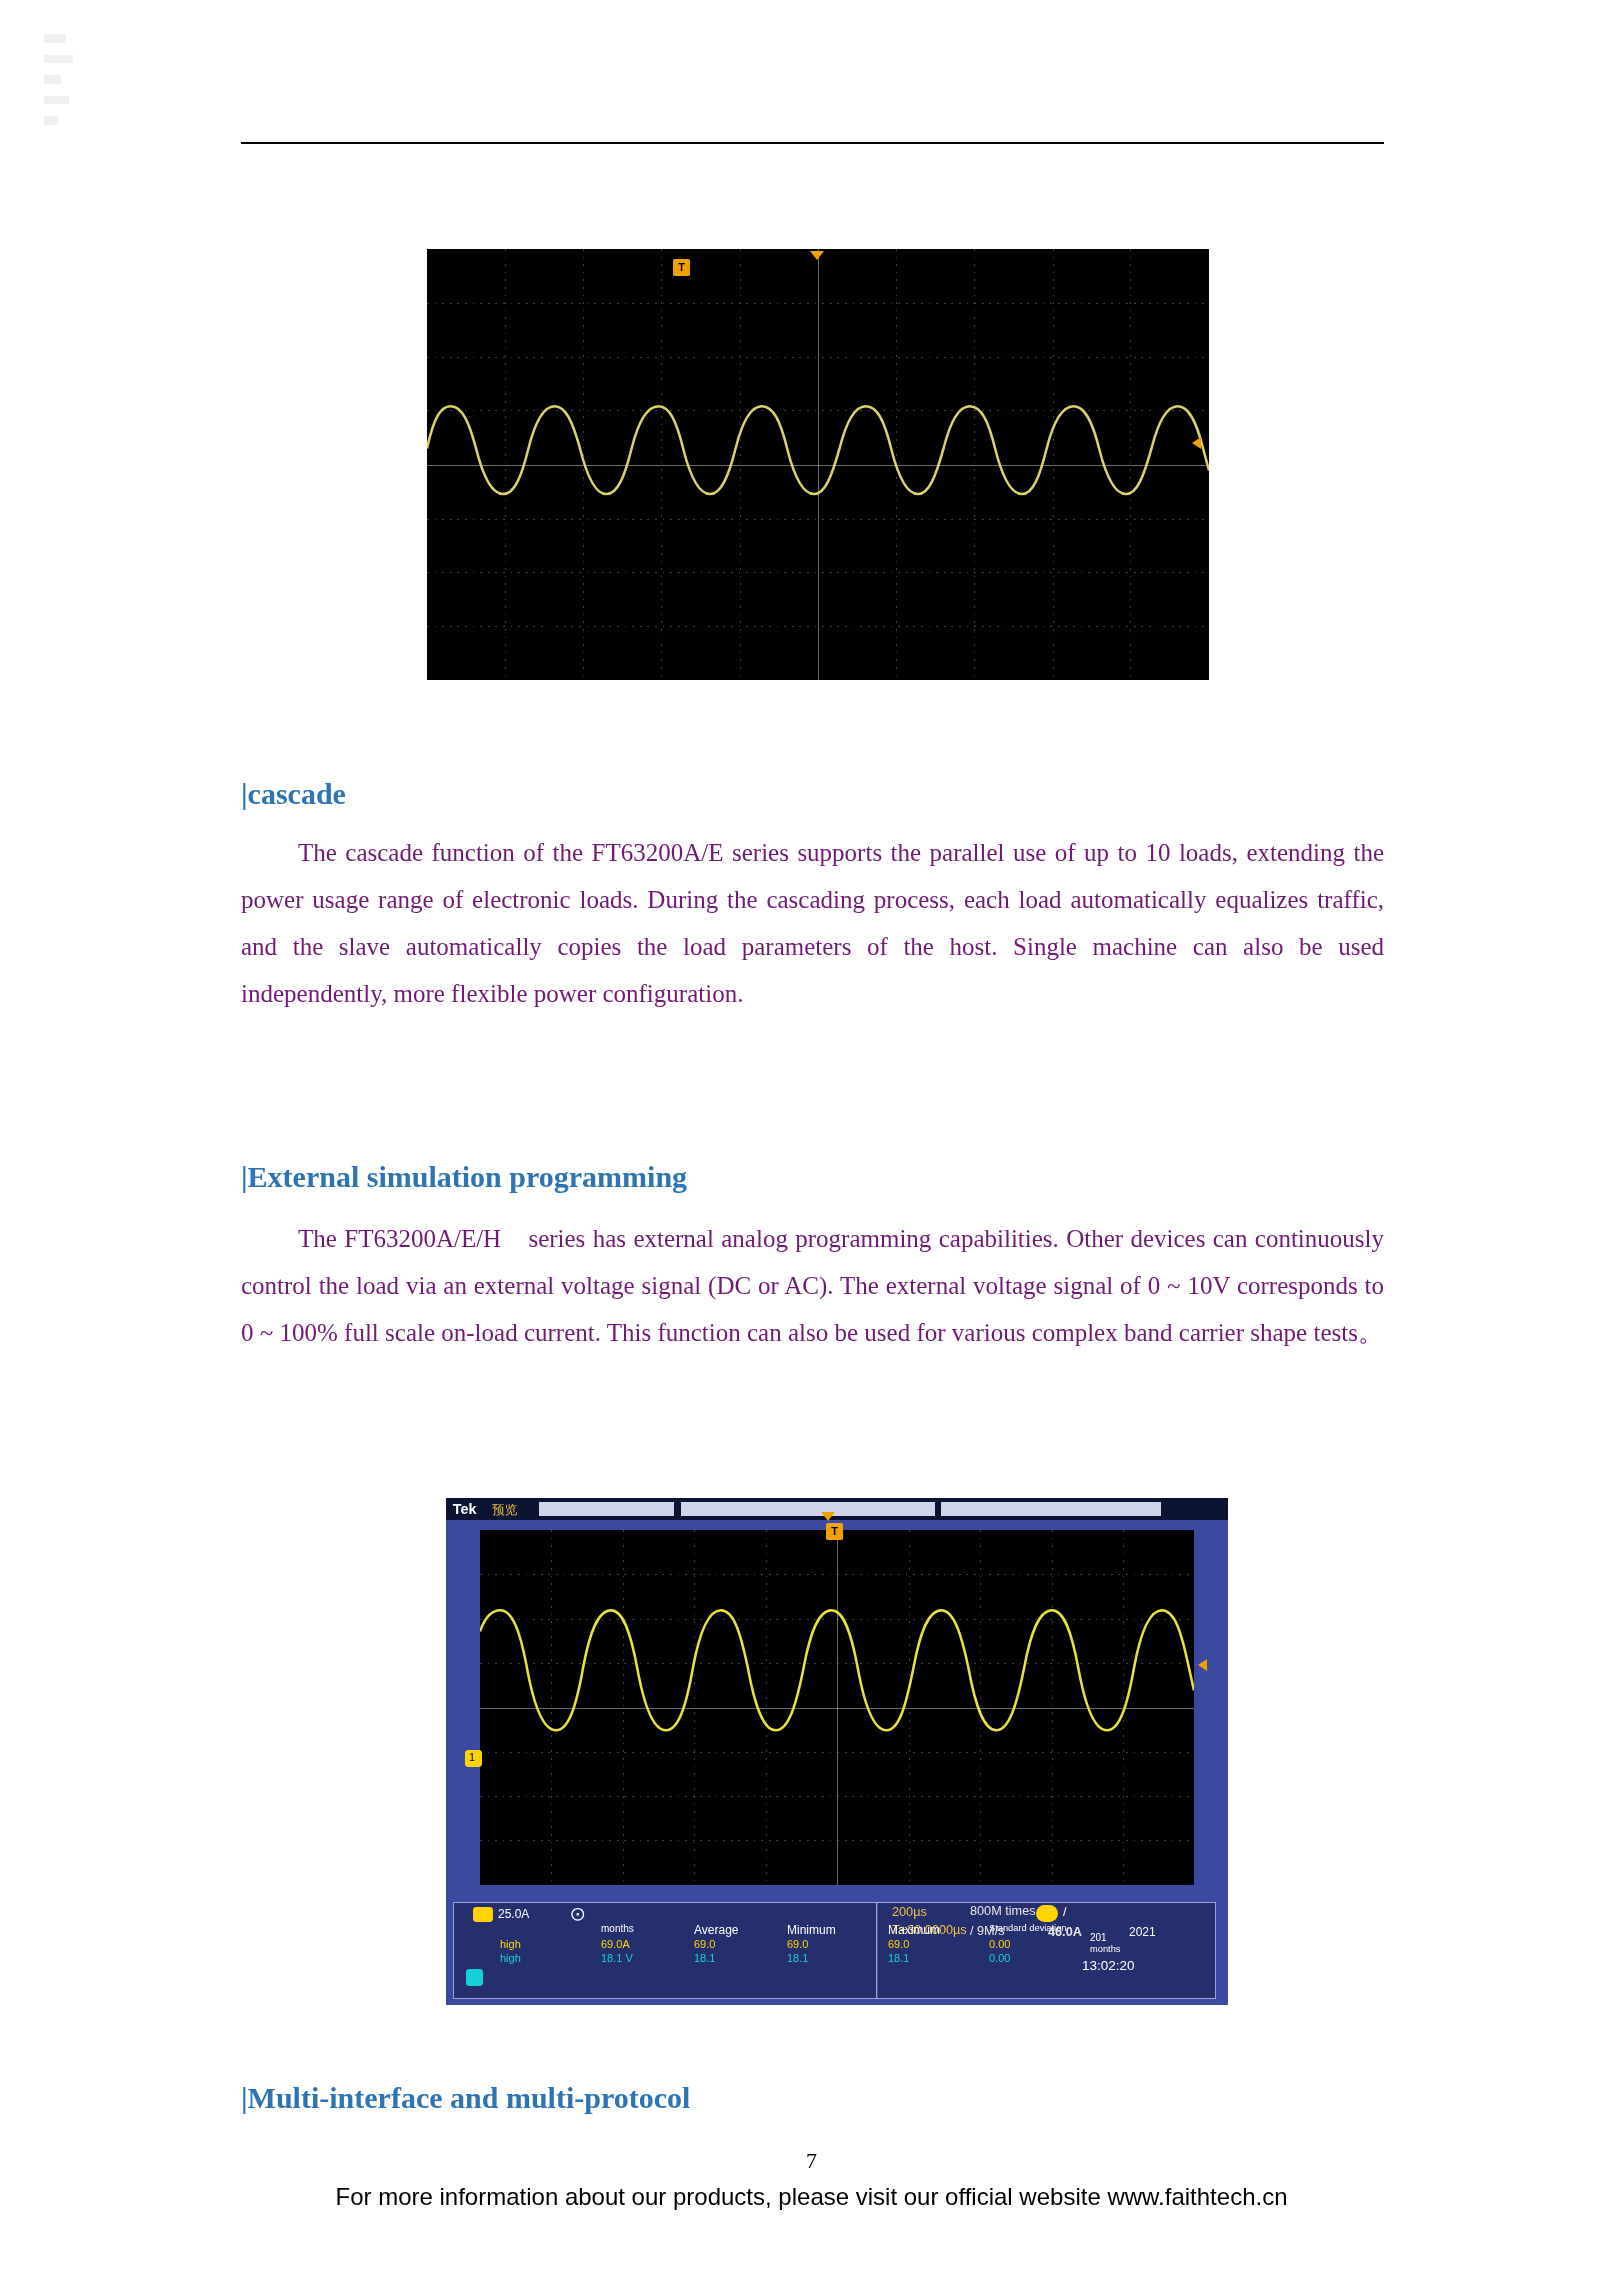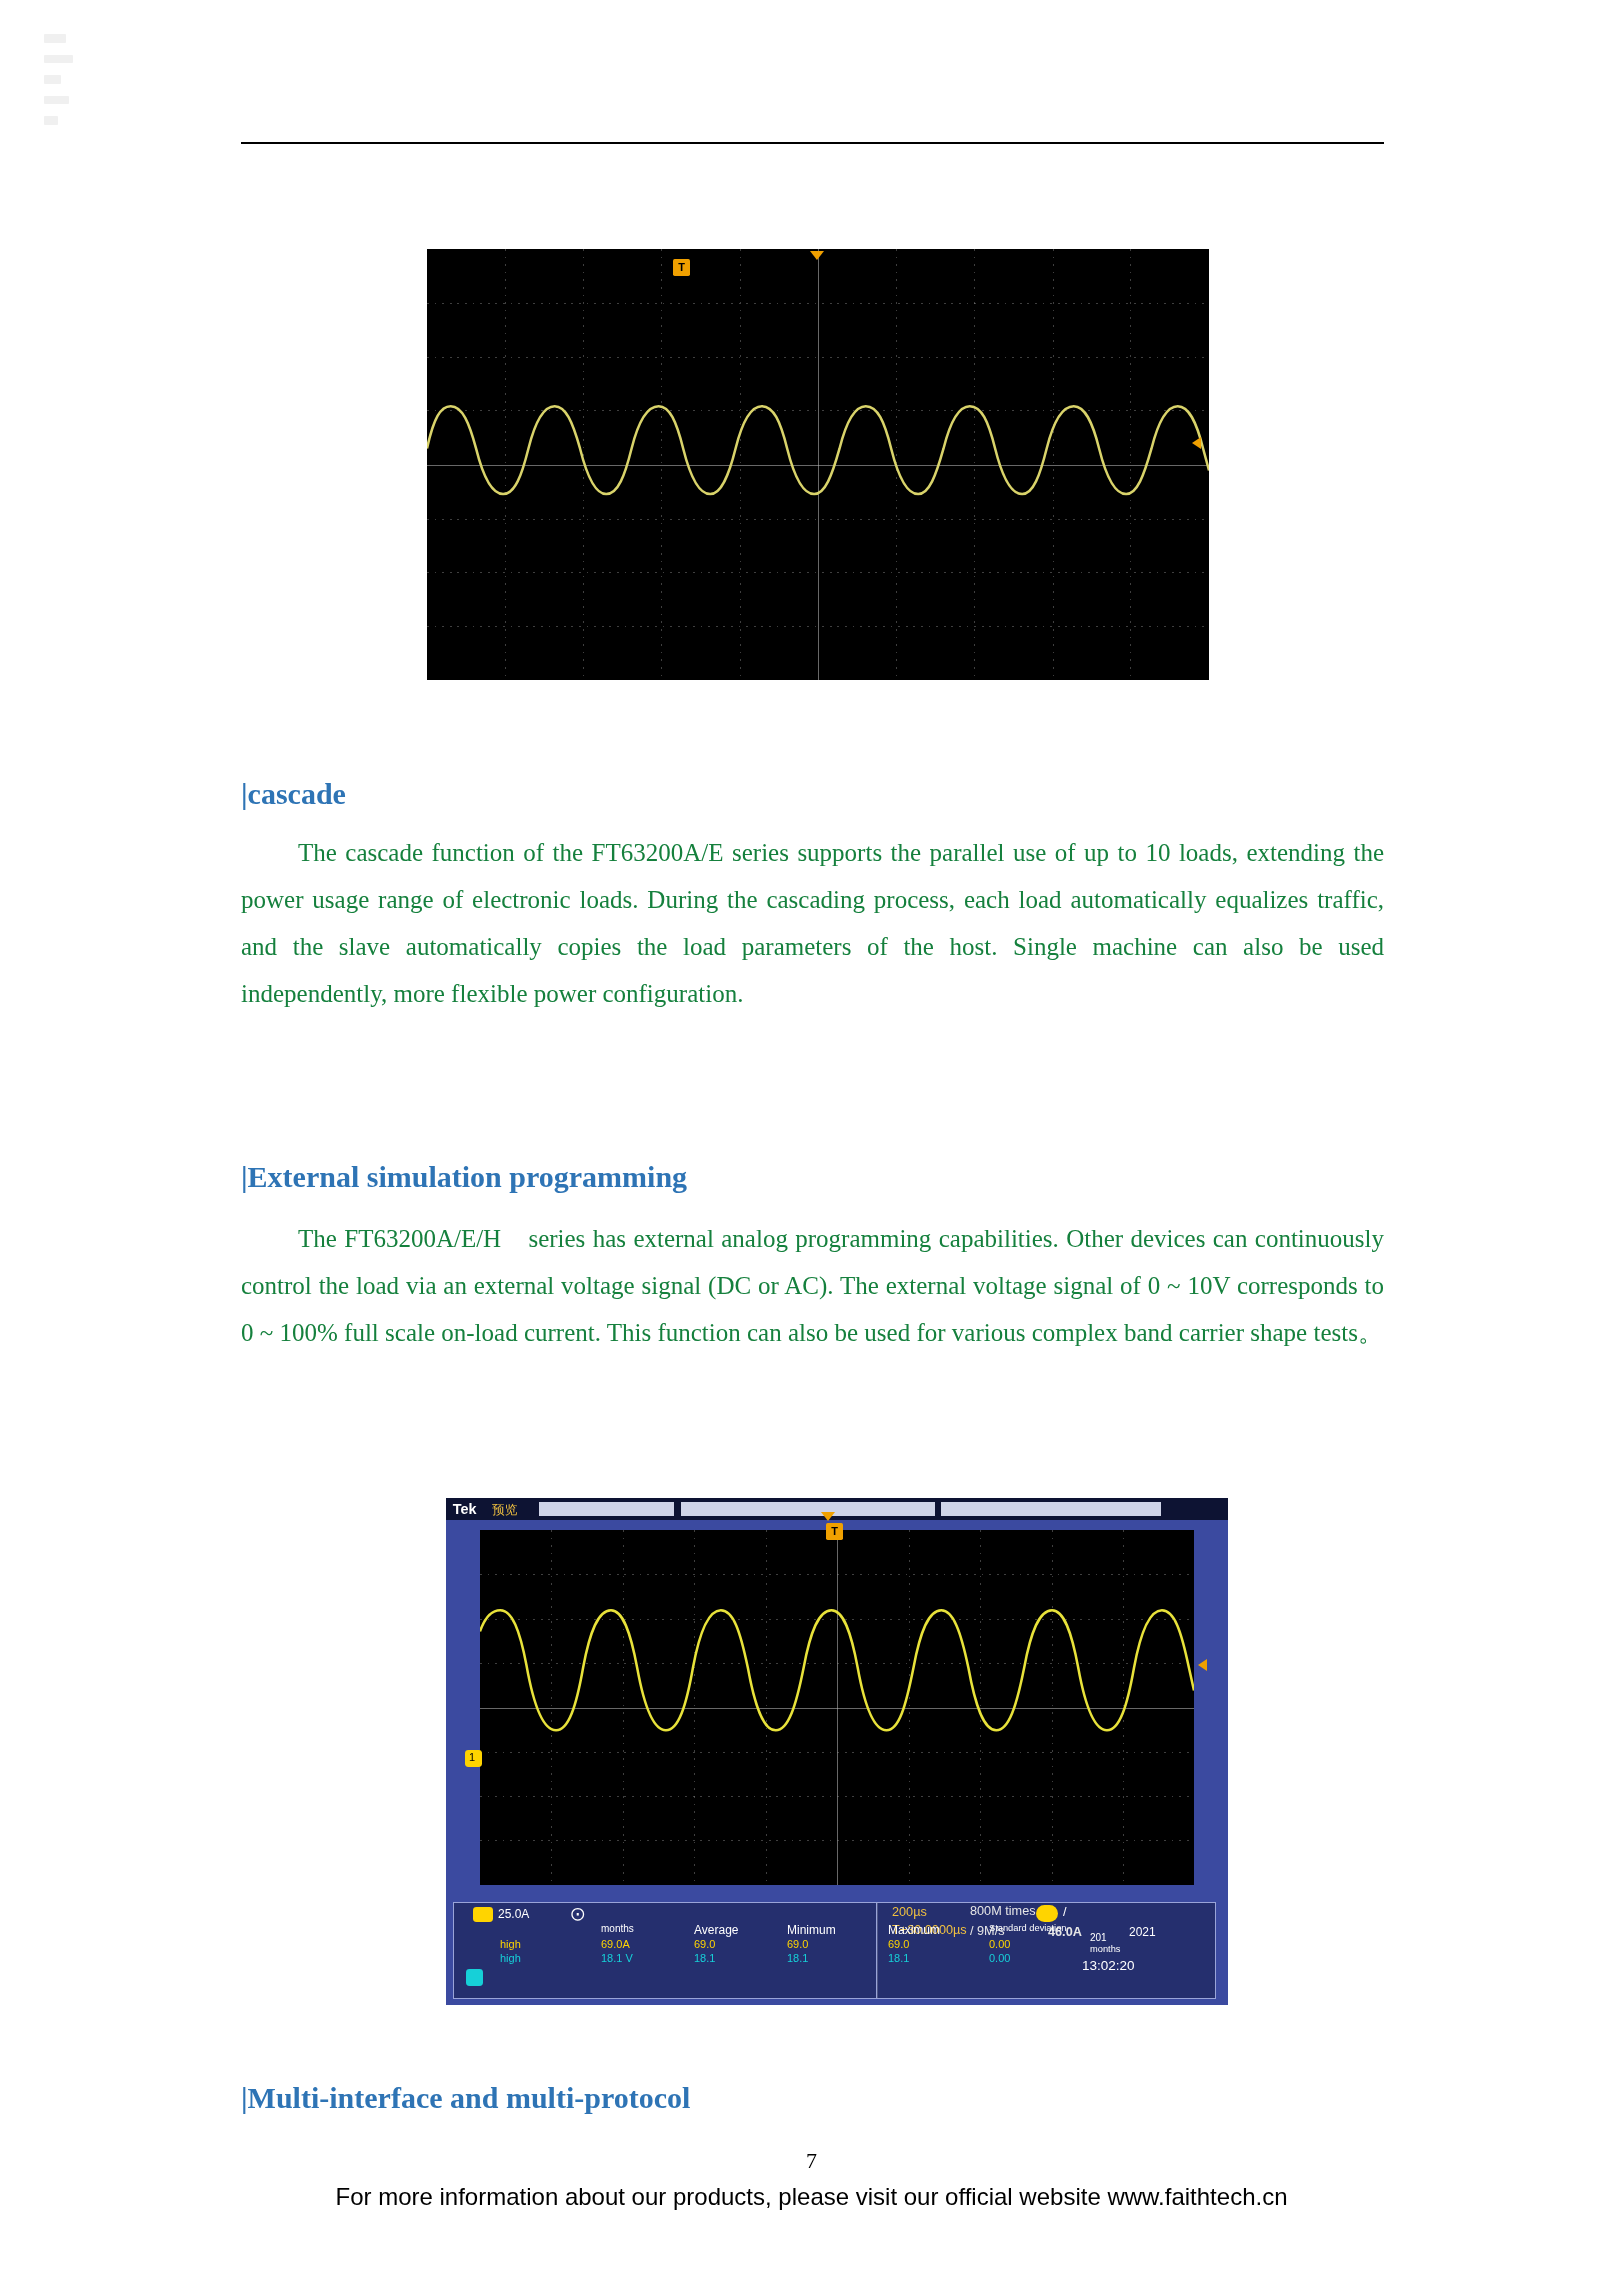--- a/index.html
+++ b/index.html
@@ -135,21 +135,21 @@
     font-family: "Liberation Serif", serif;
     font-size: 30px;
     color: #2e74b5;
     white-space: nowrap;
   }
   .para {
     position: absolute;
     font-family: "Liberation Serif", serif;
     font-size: 25px;
     line-height: 47px;
-    color: #15803d;
+    color: #701a75;
     text-align: justify;
     text-justify: inter-word;
   }
   .para .indent { display: inline-block; width: 57px; }
 
   
   .scope2 {
     position: absolute;
     left: 446px;
     top: 1498px;

